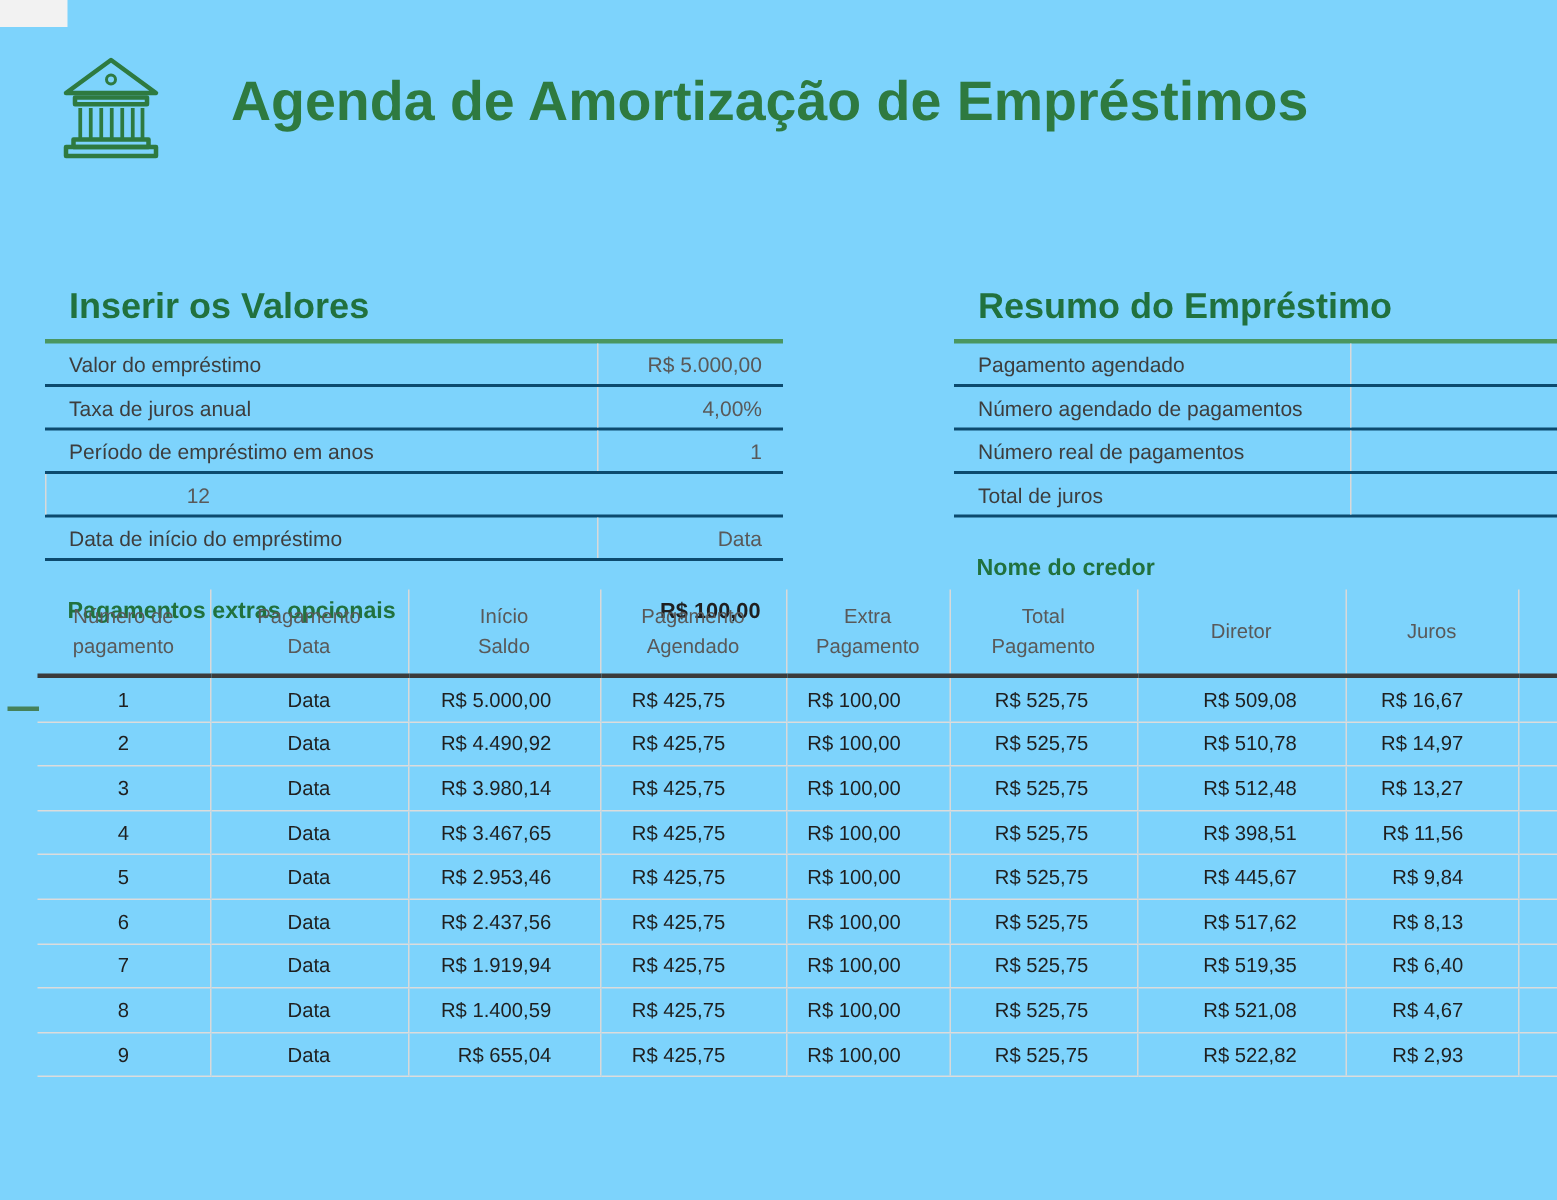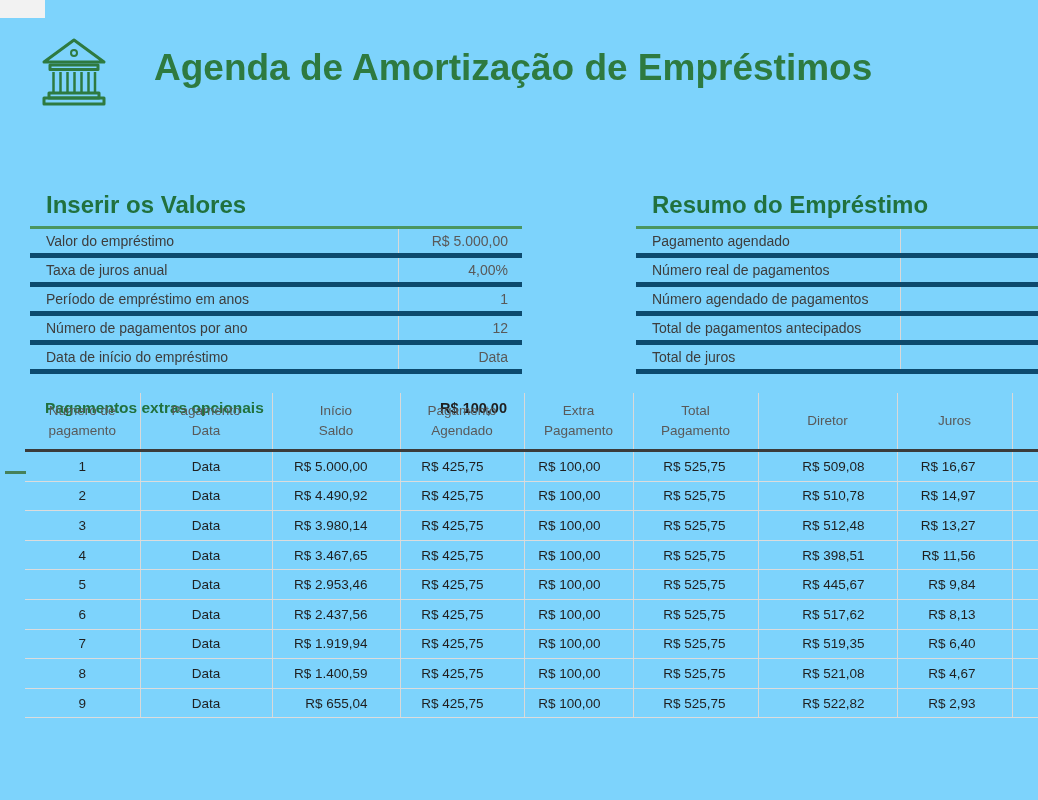--- a/index.html
+++ b/index.html
@@ -12,21 +12,21 @@
   .page-title{position:absolute;left:154px;top:46px;font-size:37px;line-height:44px;
               font-weight:bold;color:#2e7a40;white-space:nowrap;letter-spacing:0;}
 
   
   .section{position:absolute;top:150px;box-sizing:border-box;margin-top:40px;}
   #input-section{left:30px;width:492px;}
   #summary-section{left:636px;width:402px;}
   .sec-heading{height:33px;margin:0;padding-left:16px;font-size:24px;font-weight:bold;
                color:#21713e;line-height:30px;white-space:nowrap;}
   .green-line{height:3px;background:#4a9660;margin-top:3px;}
-  .vrow{display:flex;height:29px;align-items:stretch;border-bottom:5px solid #0c4a6e;box-sizing:border-box;}
+  .vrow{display:flex;height:29px;align-items:stretch;border-bottom:2px solid #0c4a6e;box-sizing:border-box;}
   .vlabel{flex:1;display:flex;align-items:center;padding-left:16px;font-size:14px;color:#3d3d3d;white-space:nowrap;}
   .vvalue{display:flex;align-items:center;justify-content:flex-end;padding-right:14px;
           border-left:1px solid #d9d9d9;font-size:14px;color:#595959;box-sizing:border-box;}
   #input-section .vvalue{width:124px;}
   #summary-section .vvalue{width:138px;}
   .extra-row{display:flex;align-items:center;margin-top:18px;height:32px;}
   .extra-label{flex:1;padding-left:15px;font-size:15.5px;font-weight:bold;color:#21713e;white-space:nowrap;}
   .extra-value{padding-right:15px;font-size:14.5px;font-weight:bold;color:#1f1f1f;text-align:right;}
 
   
@@ -81,21 +81,20 @@
         </div>
         <div class="vrow">
           <span class="vlabel">Taxa de juros anual</span>
           <span class="vvalue">4,00%</span>
         </div>
         <div class="vrow">
           <span class="vlabel">Período de empréstimo em anos</span>
           <span class="vvalue">1</span>
         </div>
         <div class="vrow">
-          <span class="vlabel">Número de pagamentos por ano</span>
           <span class="vvalue">12</span>
         </div>
         <div class="vrow">
           <span class="vlabel">Data de início do empréstimo</span>
           <span class="vvalue">Data</span>
         </div>
       </div>
     <div class="extra-row">
       <span class="extra-label">Pagamentos extras opcionais</span>
       <span class="extra-value">R$ 100,00</span>
@@ -104,36 +103,36 @@
 
   <div class="section" id="summary-section">
     <h2 class="sec-heading">Resumo do Empréstimo</h2>
     <div class="green-line"></div>
     <div id="summary-rows">
         <div class="vrow">
           <span class="vlabel">Pagamento agendado</span>
           <span class="vvalue"></span>
         </div>
         <div class="vrow">
+          <span class="vlabel">Número agendado de pagamentos</span>
+          <span class="vvalue"></span>
+        </div>
+        <div class="vrow">
           <span class="vlabel">Número real de pagamentos</span>
           <span class="vvalue"></span>
         </div>
         <div class="vrow">
-          <span class="vlabel">Número agendado de pagamentos</span>
-          <span class="vvalue"></span>
-        </div>
-        <div class="vrow">
-          <span class="vlabel">Total de pagamentos antecipados</span>
-          <span class="vvalue"></span>
-        </div>
-        <div class="vrow">
           <span class="vlabel">Total de juros</span>
           <span class="vvalue"></span>
         </div>
       </div>
+    <div class="extra-row">
+      <span class="extra-label">Nome do credor</span>
+      <span class="extra-value"></span>
+    </div>
   </div>
 
   <div class="hdr-green-seg"></div>
   <table id="schedule">
     <colgroup>
       <col style="width:115px">
         <col style="width:132px">
         <col style="width:128px">
       <col style="width:124px">
         <col style="width:109px">

